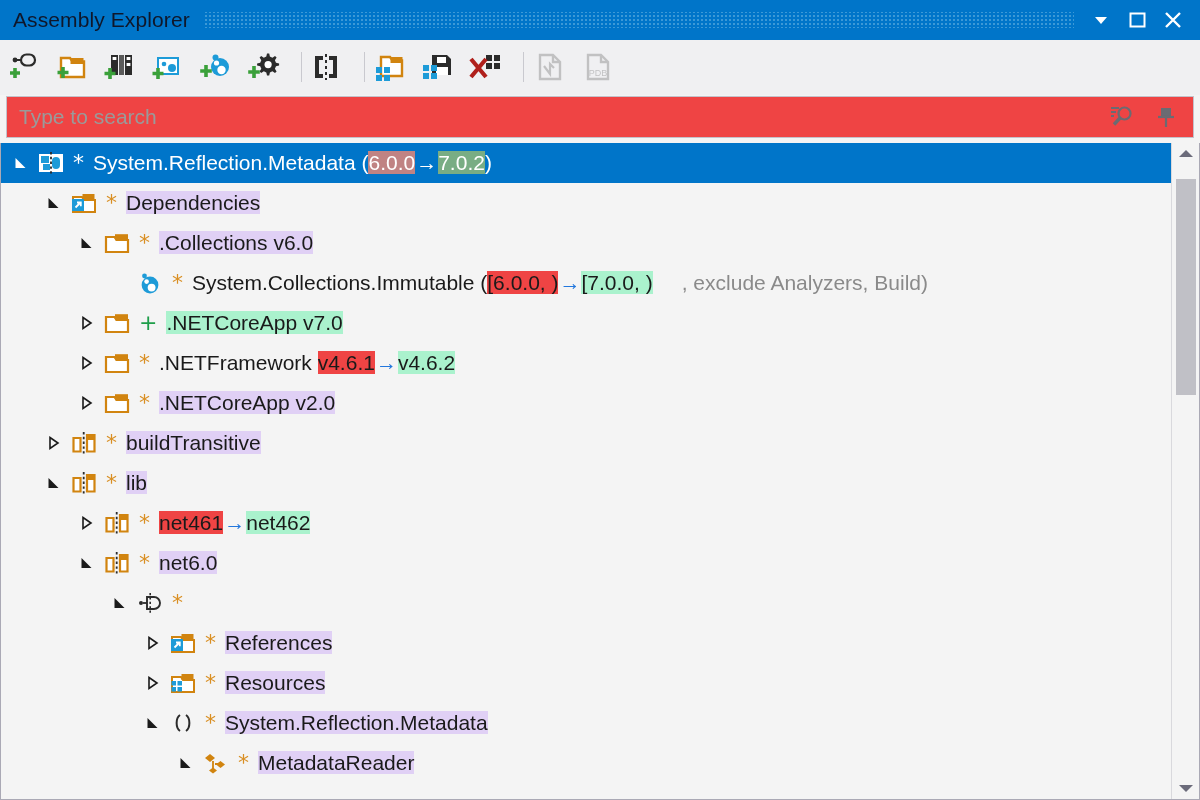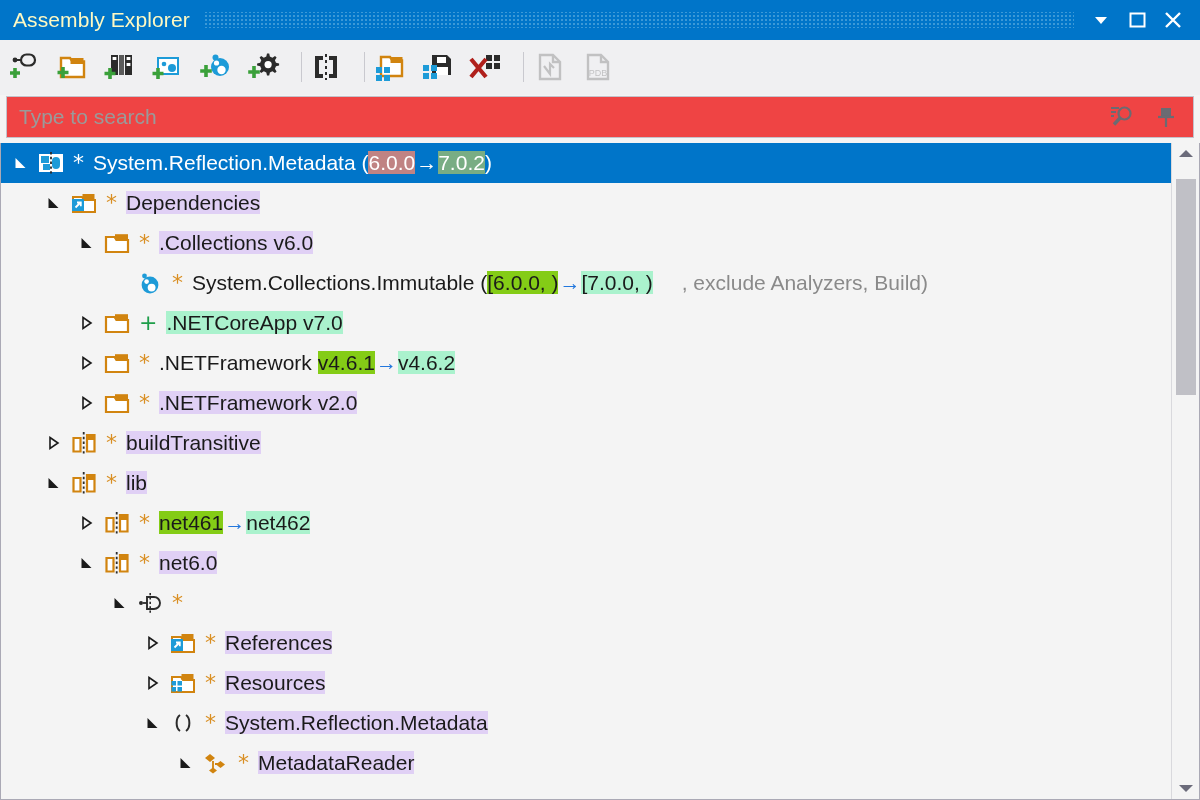--- a/index.html
+++ b/index.html
@@ -17,21 +17,21 @@
   }
 
   
   .titlebar {
     height: 40px; flex: 0 0 40px;
     background: #0075c9;
     display: flex; align-items: center;
     position: relative;
   }
   .title-text {
-    color: #fef9c3;
+    color: #0f172a;
     font-size: 21px;
     padding-left: 13px;
     letter-spacing: .1px;
     white-space: nowrap;
   }
   .title-grip {
     flex: 1 1 auto;
     height: 16px;
     margin: 0 10px 0 14px;
     background-image:
@@ -140,21 +140,21 @@
     color: #d98f23;
     font-family: "DejaVu Sans", sans-serif;
   }
   .marker.added { color: #1e9e4a; }
   .row.selected .marker { color: #ffffff; }
   .label { flex: 0 0 auto; }
 
   
   .hl-mod  { background: #e0d0f5; }
   .hl-add  { background: #aaf2cd; }
-  .hl-del  { background: #84cc16; }
+  .hl-del  { background: #ef4444; }
   .row.selected .hl-add { background: #79ad84; }
   .row.selected .hl-del { background: #c08383; }
   .arrow { color: #2277dd; padding: 0 1px; }
   .row.selected .arrow { color: #ffffff; }
   .muted { color: #8a8a8a; margin-left: 29px; }
   .paren { color: #1a1a1a; }
   .row.selected .paren { color: #ffffff; }
 
   
   .vscroll {
@@ -448,21 +448,21 @@
               <path d="M4 2.5 L12 8 L4 13.5 Z" fill="none" stroke="#1a1a1a" stroke-width="1.6"></path>
             </svg>
           </span>
           <span class="nodeicon">
             <svg width="26" height="24" viewBox="0 0 26 24">
               <path d="M2 6 h8.5 l2 3 H24 V21 H2 Z" fill="#ffffff" stroke="#d1840f" stroke-width="2.2"></path>
               <path d="M11 3.2 h13 v6 h-13 z" fill="#d1840f"></path>
             </svg>
           </span>
           <span class="marker">*</span>
-          <span class="label"><span class="hl-mod">.NETFramework v2.0</span></span>
+          <span class="label"><span class="hl-mod">.NETCoreApp v2.0</span></span>
         </div>
         <div class="row" style="padding-left: 43px;">
           <span class="twisty">
             <svg width="16" height="16" viewBox="0 0 16 16">
               <path d="M4 2.5 L12 8 L4 13.5 Z" fill="none" stroke="#1a1a1a" stroke-width="1.6"></path>
             </svg>
           </span>
           <span class="nodeicon">
             <svg width="26" height="24" viewBox="0 0 26 24">
               <path d="M2.5 7 h7 V20.5 H2.5 Z" fill="#ffffff" stroke="#d1840f" stroke-width="2.2"></path>

